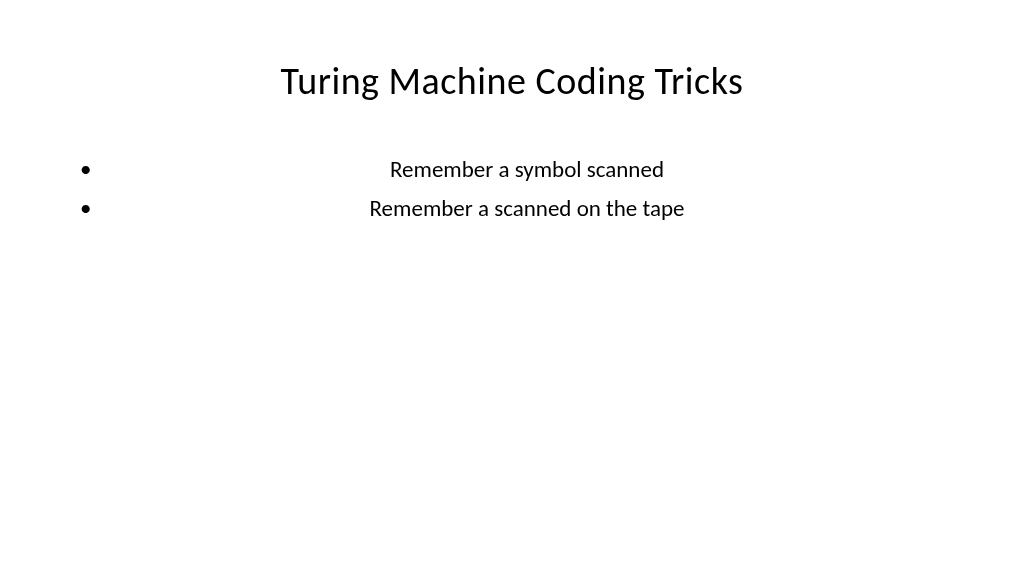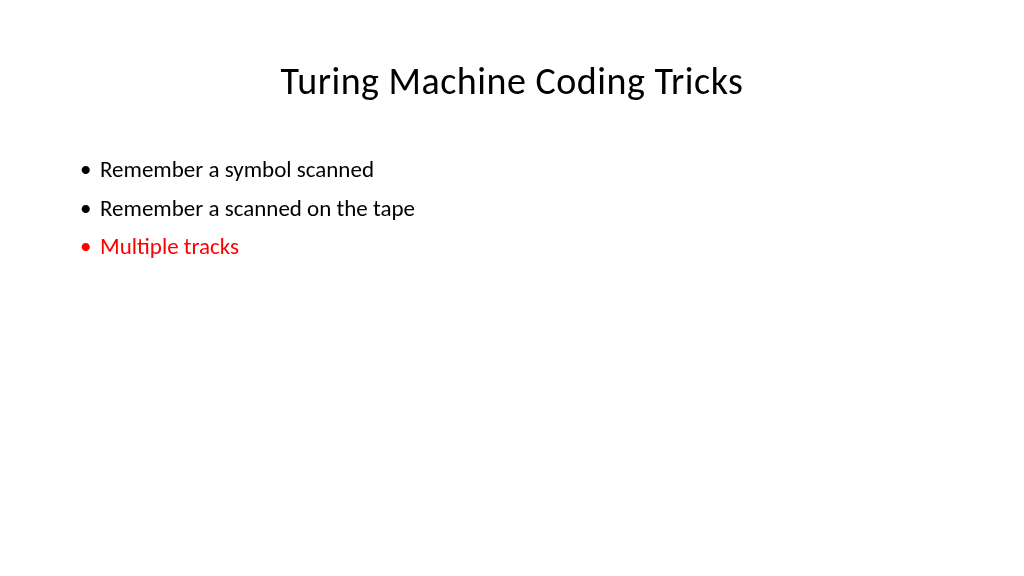--- a/index.html
+++ b/index.html
@@ -25,20 +25,21 @@
       font-size: 38px;
       font-weight: 400;
       color: #000000;
       margin-top: 18px;
       margin-bottom: 48px;
       letter-spacing: 0.5px;
     }
     .bullet-list {
       list-style: none;
       padding-left: 8px;
+      text-align: center;
     }
     .bullet-item {
       font-size: 23px;
       color: #000000;
       line-height: 1.5;
       margin-bottom: 4px;
       position: relative;
       padding-left: 22px;
     }
     .bullet-item::before {
@@ -55,15 +56,14 @@
     }
   </style>
 </head>
 <body>
 
 <div class="slide">
   <h1 class="title">Turing Machine Coding Tricks</h1>
   <ul class="bullet-list">
     <li class="bullet-item">Remember a symbol scanned</li>
     <li class="bullet-item">Remember a scanned on the tape</li>
-    <li class="bullet-item highlighted">Multiple tracks</li>
   </ul>
 </div>
 
 </body></html>

